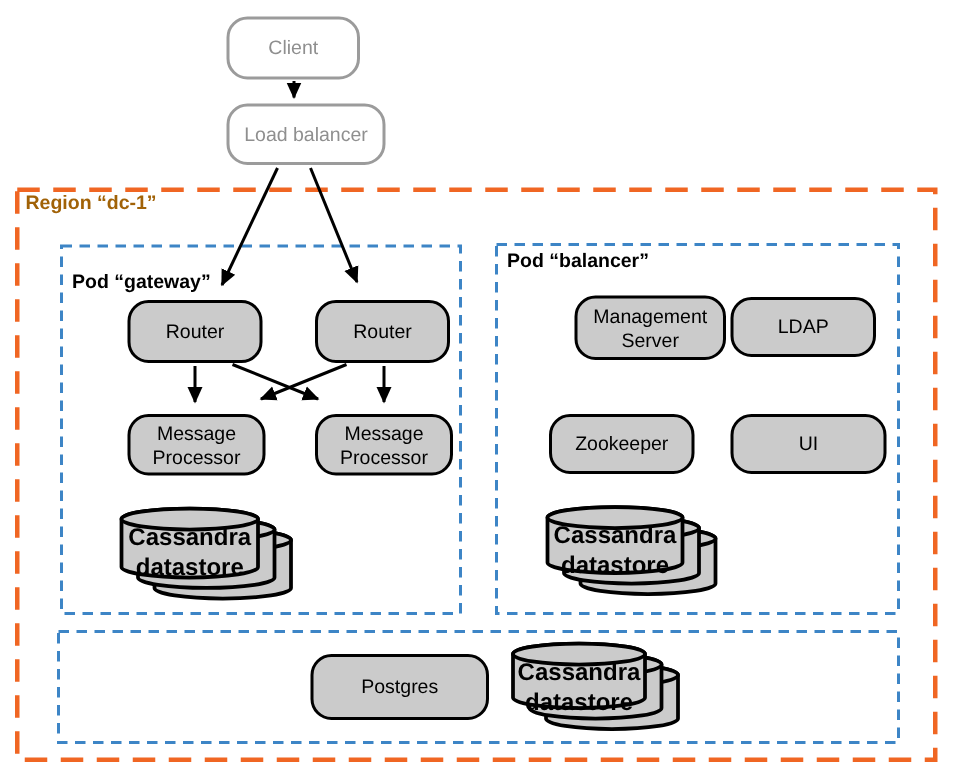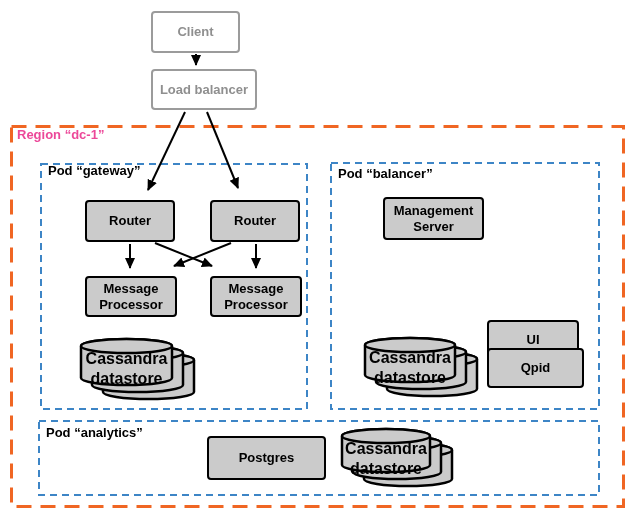--- a/index.html
+++ b/index.html
@@ -3,31 +3,31 @@
 <meta charset="utf-8">
 <style>
   html,body { margin:0; padding:0; background:#ffffff; }
   .canvas {
     position:relative; width:638px; height:520px; background:#ffffff;
     font-family:"Liberation Sans", sans-serif; overflow:hidden;
   }
   .layer { position:absolute; left:0; top:0; }
   .node {
     position:absolute; box-sizing:border-box;
-    background:#cbcbcb; border:2.5px solid #000; border-radius:4px;
+    background:#cbcbcb; border:2.5px solid #000; border-radius:14px;
     display:flex; align-items:center; justify-content:center;
-    text-align:center; font-weight:bold; font-size:13px; line-height:1.2;
+    text-align:center; font-weight:normal; font-size:13px; line-height:1.2;
     color:#000; padding:2px 5px;
   }
   .ext {
     background:#ffffff; border:2px solid #9b9b9b; color:#8f8f8f;
     white-space:nowrap;
   }
   .pod-label { position:absolute; font-weight:bold; font-size:13px; color:#000; }
-  .region-label { position:absolute; font-weight:bold; font-size:13px; color:#ec4899; }
+  .region-label { position:absolute; font-weight:bold; font-size:13px; color:#a16207; }
   .cyl-label {
     position:absolute; font-weight:bold; font-size:16px; line-height:1.25;
     text-align:center; color:#000;
   }
 </style>
 </head>
 <body>
 
 <div class="canvas">
 
@@ -91,34 +91,34 @@
         <ellipse cx="397" cy="443" rx="44" ry="7" fill="#cbcbcb" stroke="#000" stroke-width="2.5"></ellipse>
       </g>
       <g>
         <path d="M342,436 a44,7 0 0 1 88,0 v29 a44,7 0 0 1 -88,0 z" fill="#cbcbcb" stroke="#000" stroke-width="2.5"></path>
         <ellipse cx="386" cy="436" rx="44" ry="7" fill="#cbcbcb" stroke="#000" stroke-width="2.5"></ellipse>
       </g>
     </g>
   </svg>
 
   <span class="region-label" style="left:17px; top:127px;">Region “dc-1”</span>
-  <span class="pod-label" style="left:48px; top:163px;">Pod “gateway”</span>
+  <span class="pod-label" style="left:48px; top:180px;">Pod “gateway”</span>
   <span class="pod-label" style="left:338px; top:166px;">Pod “balancer”</span>
-  <span class="pod-label" style="left:46px; top:425px;">Pod “analytics”</span>
 
   <div class="node ext" style="left:151px; top:11px; width:89px; height:42px;">Client</div>
   <div class="node ext" style="left:151px; top:69px; width:106px; height:41px;">Load balancer</div>
 
   <div class="node" style="left:85px; top:200px; width:90px; height:42px;">Router</div>
   <div class="node" style="left:210px; top:200px; width:90px; height:42px;">Router</div>
   <div class="node" style="left:85px; top:276px; width:92px; height:41px;">Message Processor</div>
   <div class="node" style="left:210px; top:276px; width:92px; height:41px;">Message Processor</div>
   <div class="cyl-label" style="left:84px; top:349px; width:85px;">Cassandra datastore</div>
 
   <div class="node" style="left:383px; top:197px; width:101px; height:43px;">Management Server</div>
-  <div class="node" style="left:487px; top:276px; width:92px; height:40px;margin-top:44px;">UI</div>
-  <div class="node" style="left:487px; top:348px; width:97px; height:40px;">Qpid</div>
+  <div class="node" style="left:487px; top:198px; width:97px; height:40px;">LDAP</div>
+  <div class="node" style="left:366px; top:276px; width:97px; height:40px;">Zookeeper</div>
+  <div class="node" style="left:487px; top:276px; width:104px; height:40px;">UI</div>
   <div class="cyl-label" style="left:367px; top:348px; width:86px;">Cassandra datastore</div>
 
   <div class="node" style="left:207px; top:436px; width:119px; height:44px;">Postgres</div>
   <div class="cyl-label" style="left:344px; top:439px; width:84px;">Cassandra datastore</div>
 
 </div>
 
 </body></html>

